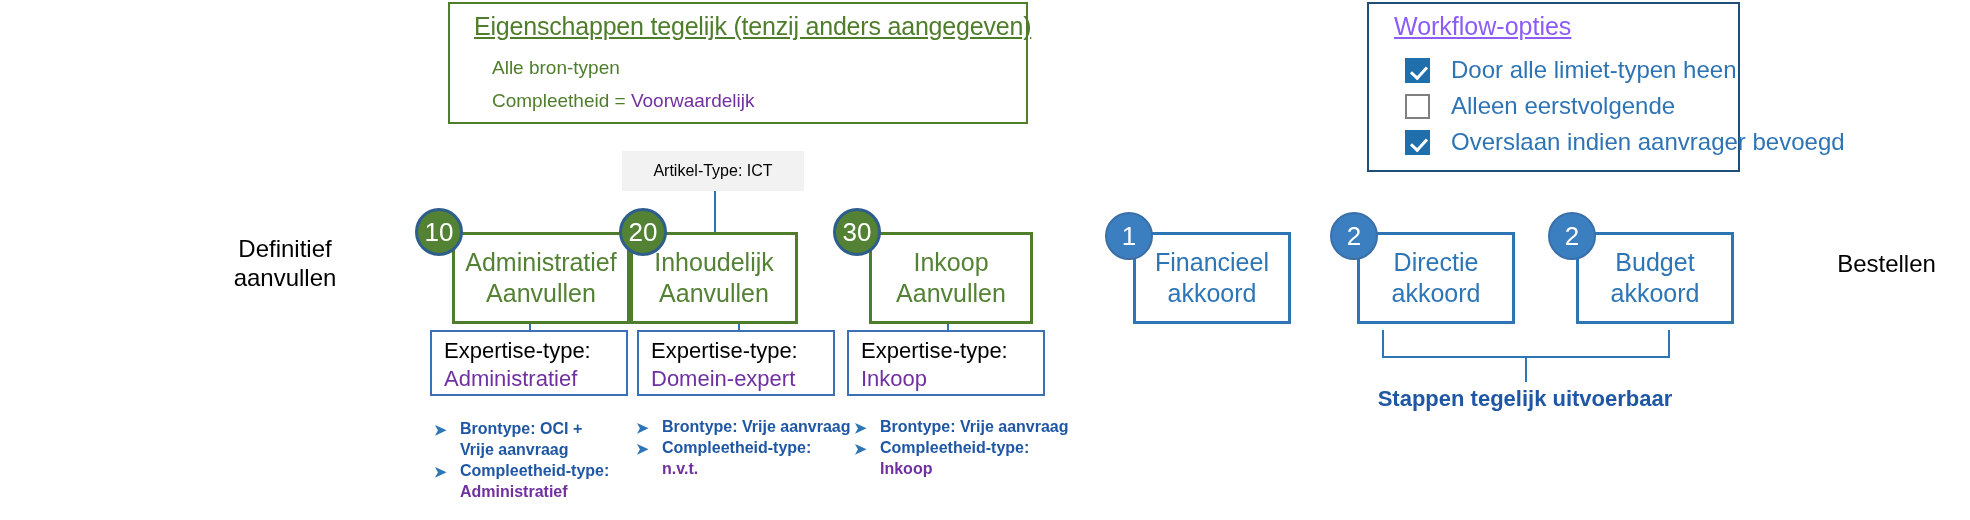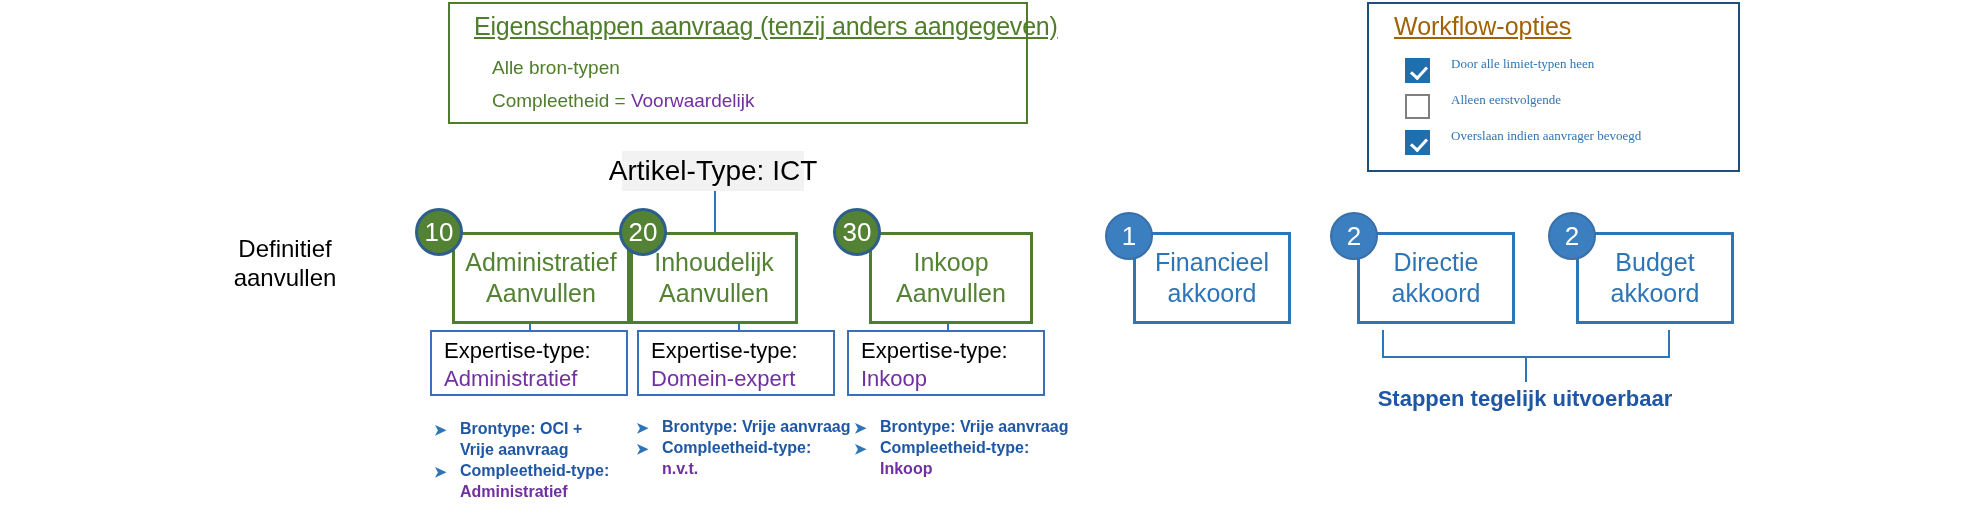--- a/index.html
+++ b/index.html
@@ -31,48 +31,48 @@
   #legend-l2 { top: 86px; }
   .legend-val { color: #7030A0; }
 
   
   #wf-box {
     left: 1367px; top: 2px; width: 373px; height: 170px;
     border: 2px solid #1F4E79; background: #ffffff;
   }
   #wf-title {
     position:absolute; left: 25px; top: 8px;
-    font-size: 25px; color: #a16207; text-decoration: underline; white-space: nowrap;
+    font-size: 25px; color: #8b5cf6; text-decoration: underline; white-space: nowrap;
   }
   .wf-row { position:absolute; left: 36px; height: 30px; }
   #wf-r1 { top: 52px; }
   #wf-r2 { top: 88px; }
   #wf-r3 { top: 124px; }
   .wf-chk {
     position: absolute; left: 0; top: 2px;
     width: 25px; height: 25px; border: 2px solid #7F7F7F; background:#fff;
   }
   .wf-chk.on { background: #1F6FAD; border-color: #1F6FAD; }
   .wf-chk.on::after {
     content: ""; position: absolute; left: 7px; top: 3px;
     width: 7px; height: 13px; border: solid #ffffff;
     border-width: 0 3px 3px 0; transform: rotate(42deg);
   }
   .wf-lbl {
     position: absolute; left: 46px; top: 0px;
-    font-size: 13px; color: #2E74B5; white-space: nowrap; font-family: Liberation Serif, serif;
+    font-size: 24px; color: #2E74B5; white-space: nowrap;
   }
 
   
   #artikel-box {
     left: 622px; top: 151px; width: 182px; height: 40px;
     background: #F2F2F2; border: 1px solid #F2F2F2;
     display:flex; align-items:center; justify-content:center;
   }
-  #artikel-box span { font-size: 28px; color: #000; white-space: nowrap; }
+  #artikel-box span { font-size: 16px; color: #000; white-space: nowrap; }
 
   
   .plain-box {
     background:#fff; display:flex; align-items:center; justify-content:center;
     text-align:center;
   }
   .plain-box span { font-size: 24px; color:#000; line-height: 1.2; }
 
   #definitief-box { left: 205px; top: 230px; width: 160px; height: 68px; }
   #bestellen-box  { left: 1805px; top: 230px; width: 163px; height: 68px; }
@@ -147,21 +147,21 @@
     position:absolute; left: 1335px; top: 386px; width: 380px; text-align:center;
     font-size: 22px; font-weight: bold; color:#1F57A4; white-space: nowrap;
   }
 </style>
 </head>
 <body>
 
 <div id="stage">
 
   <div class="abs" id="legend-box">
-    <div id="legend-title">Eigenschappen aanvraag (tenzij anders aangegeven)</div>
+    <div id="legend-title">Eigenschappen tegelijk (tenzij anders aangegeven)</div>
     <div class="legend-line" id="legend-l1">Alle bron-typen</div>
     <div class="legend-line" id="legend-l2"><span>Compleetheid  = </span><span class="legend-val">Voorwaardelijk</span></div>
   </div>
 
   <div class="abs" id="wf-box">
     <div id="wf-title">Workflow-opties</div>
 
     <div class="wf-row" id="wf-r1">
       <div class="wf-chk on"></div>
       <div class="wf-lbl">Door alle limiet-typen heen</div>
@@ -250,14 +250,17 @@
   <div class="abs badge badge-blue" id="bb1">1</div>
   <div class="abs badge badge-blue" id="bb2">2</div>
   <div class="abs badge badge-blue" id="bb3">2</div>
 
   <div id="bracket-l"></div>
   <div id="bracket-r"></div>
   <div id="bracket-h"></div>
   <div id="bracket-d"></div>
   <div id="bracket-label">Stappen tegelijk uitvoerbaar</div>
 
+  <div class="abs plain-box" id="bestellen-box">
+    <span>Bestellen</span>
+  </div>
 
 </div>
 
 </body></html>

